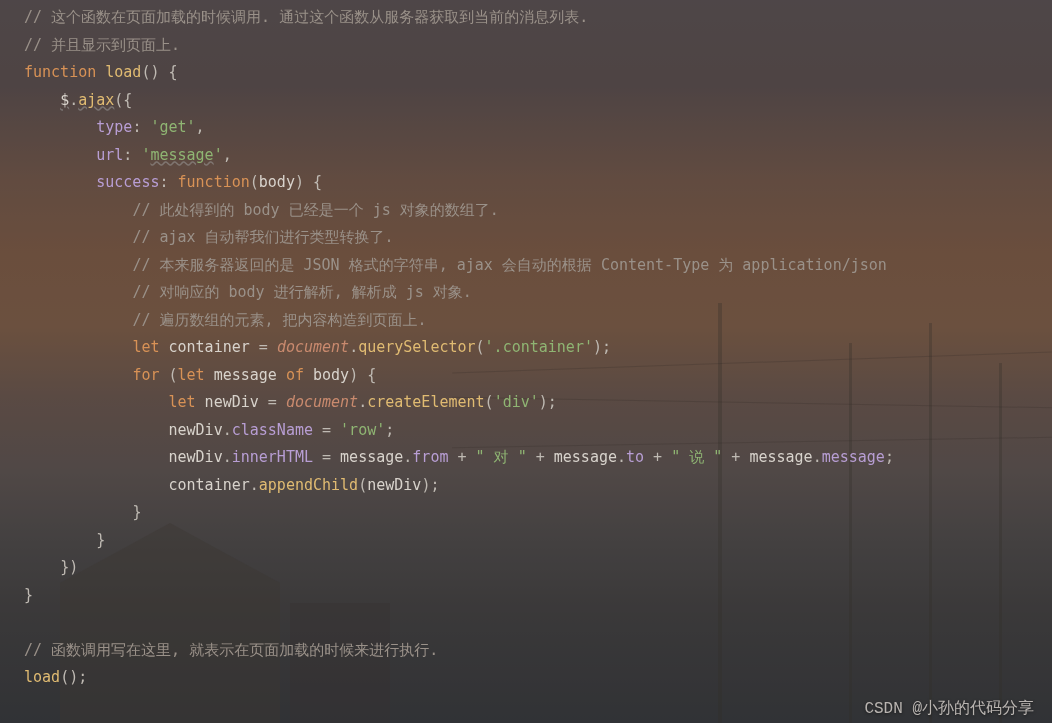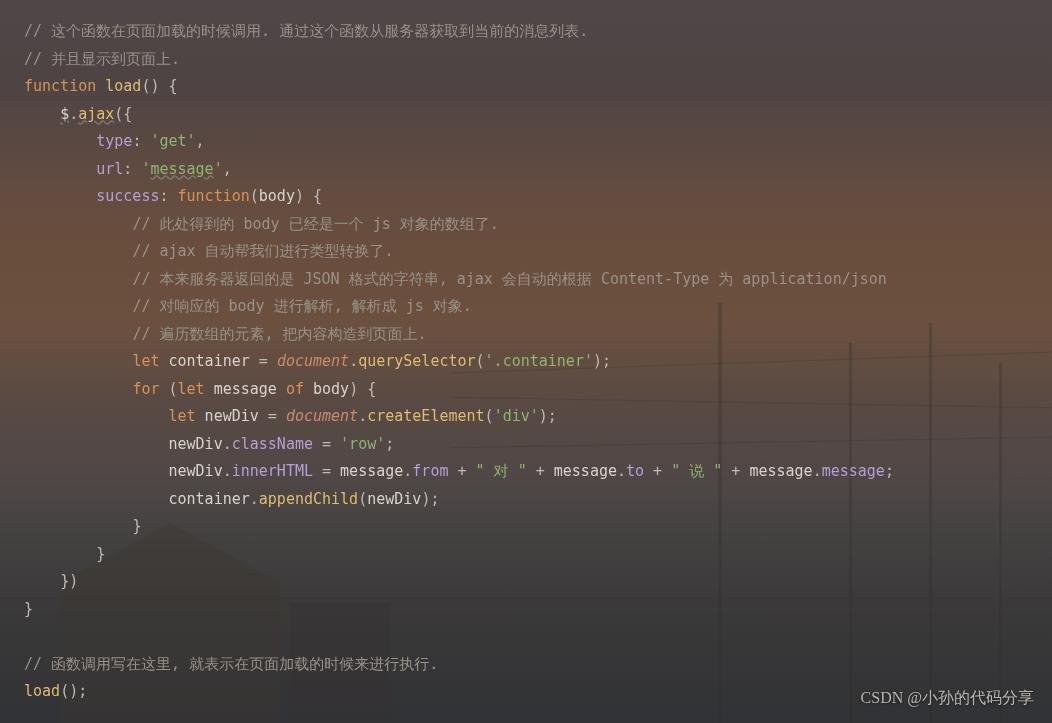--- a/index.html
+++ b/index.html
@@ -73,42 +73,42 @@
   height: 1px;
   background: rgba(50, 45, 40, 0.25);
 }
 .w1 { right: 0; bottom: 360px; width: 600px; transform: rotate(-2deg); }
 .w2 { right: 0; bottom: 320px; width: 600px; transform: rotate(1deg); }
 .w3 { right: 0; bottom: 280px; width: 600px; transform: rotate(-1deg); }
 
 .code {
   position: relative;
   z-index: 2;
-  padding: 18px 24px;
+  padding: 4px 24px;
   white-space: pre;
   color: #d8d3cc;
 }
 .cm { color: #9a9189; }
 .kw { color: #d89256; }
 .fn { color: #e0bb72; }
 .str { color: #8fb573; }
 .prop { color: #b89ed4; }
 .punc { color: #bfbab3; }
 .obj { color: #c98a6e; font-style: italic; }
 .method { color: #e0bb72; }
 .var { color: #d8d3cc; }
 .ul { text-decoration: underline; text-decoration-style: wavy; text-decoration-color: rgba(160,160,160,0.5); }
 
 .watermark {
   position: absolute;
   right: 18px;
-  bottom: 12px;
+  bottom: 0;
   z-index: 3;
   color: rgba(210, 205, 200, 0.85);
-  font-family: Liberation Serif, serif;
+  font-family: Liberation Mono, monospace;
   font-size: 16px;
   text-shadow: 0 1px 3px rgba(0,0,0,0.5);
 }
 </style>
 </head>
 <body>
 
 <div class="overlay"></div>
 <div class="buildings">
   <div class="building1"></div>

